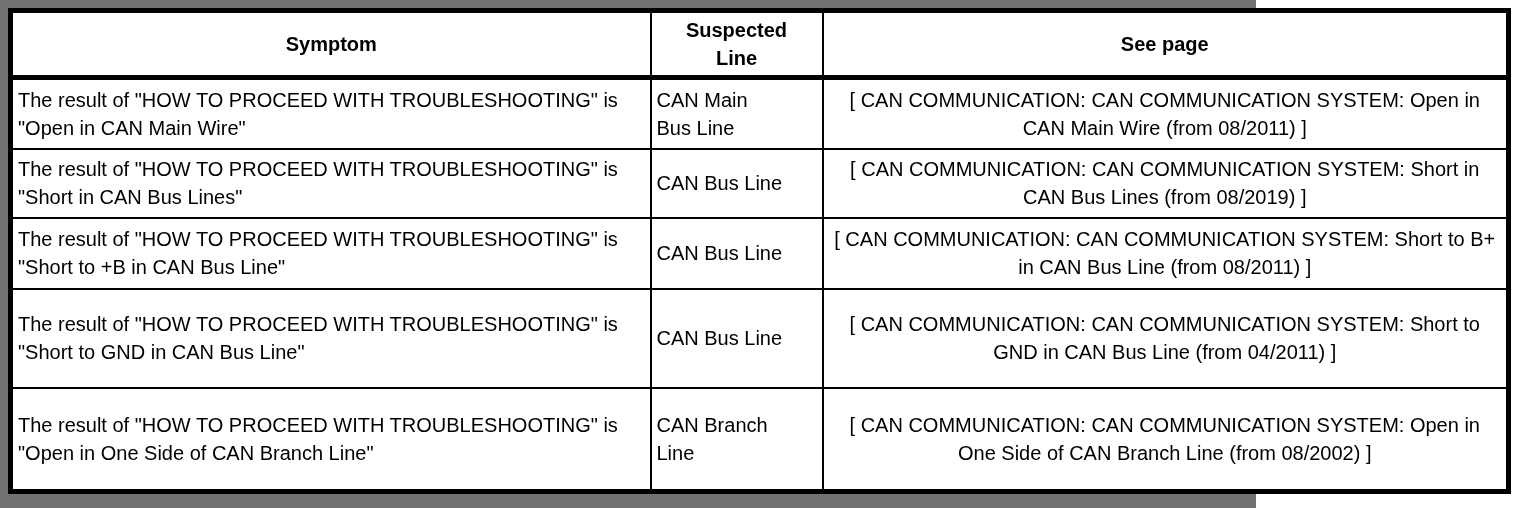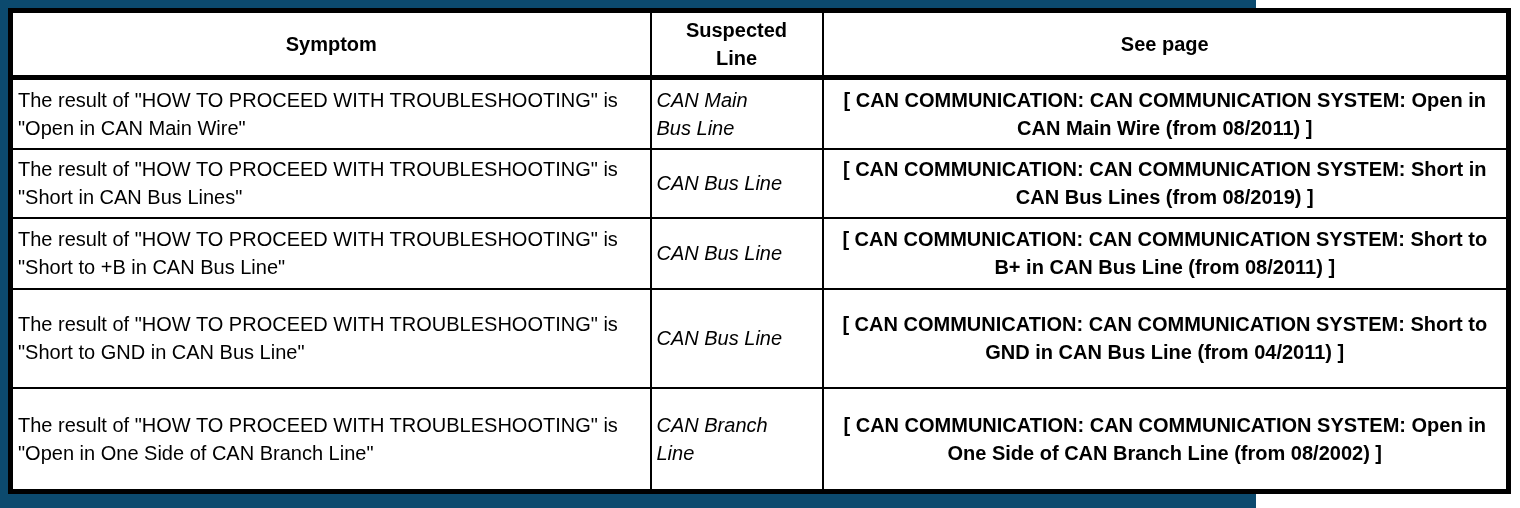--- a/index.html
+++ b/index.html
@@ -5,21 +5,21 @@
   html, body {
     margin: 0;
     padding: 0;
     background: #ffffff;
   }
   .page {
     width: 1256px;
     height: 508px;
     box-sizing: border-box;
     padding: 8px;
-    background: #0c4a6e;
+    background: #737373;
     font-family: "Liberation Sans", sans-serif;
     color: #000000;
   }
   table.ts-table {
     border-collapse: collapse;
     table-layout: fixed;
     width: 1503px;
     border: 5px solid #000000;
     background: #ffffff;
   }
@@ -45,25 +45,24 @@
     white-space: pre-line;
     height: 62px;
   }
   td.cell-symptom {
     text-align: left;
     white-space: normal;
   }
   td.cell-area {
     text-align: left;
     white-space: pre-line;
-    font-style: italic;
   }
   td.cell-page {
     text-align: center;
-    font-weight: bold;
+    font-weight: normal;
     white-space: normal;
     margin-left: 40px;
   }
   tbody tr:nth-child(1) { height: 71px; }
   tbody tr:nth-child(2) { height: 69px; }
   tbody tr:nth-child(3) { height: 71px; }
   tbody tr:nth-child(4) { height: 99px; }
   tbody tr:nth-child(5) { height: 104px; }
 </style>
 </head>

